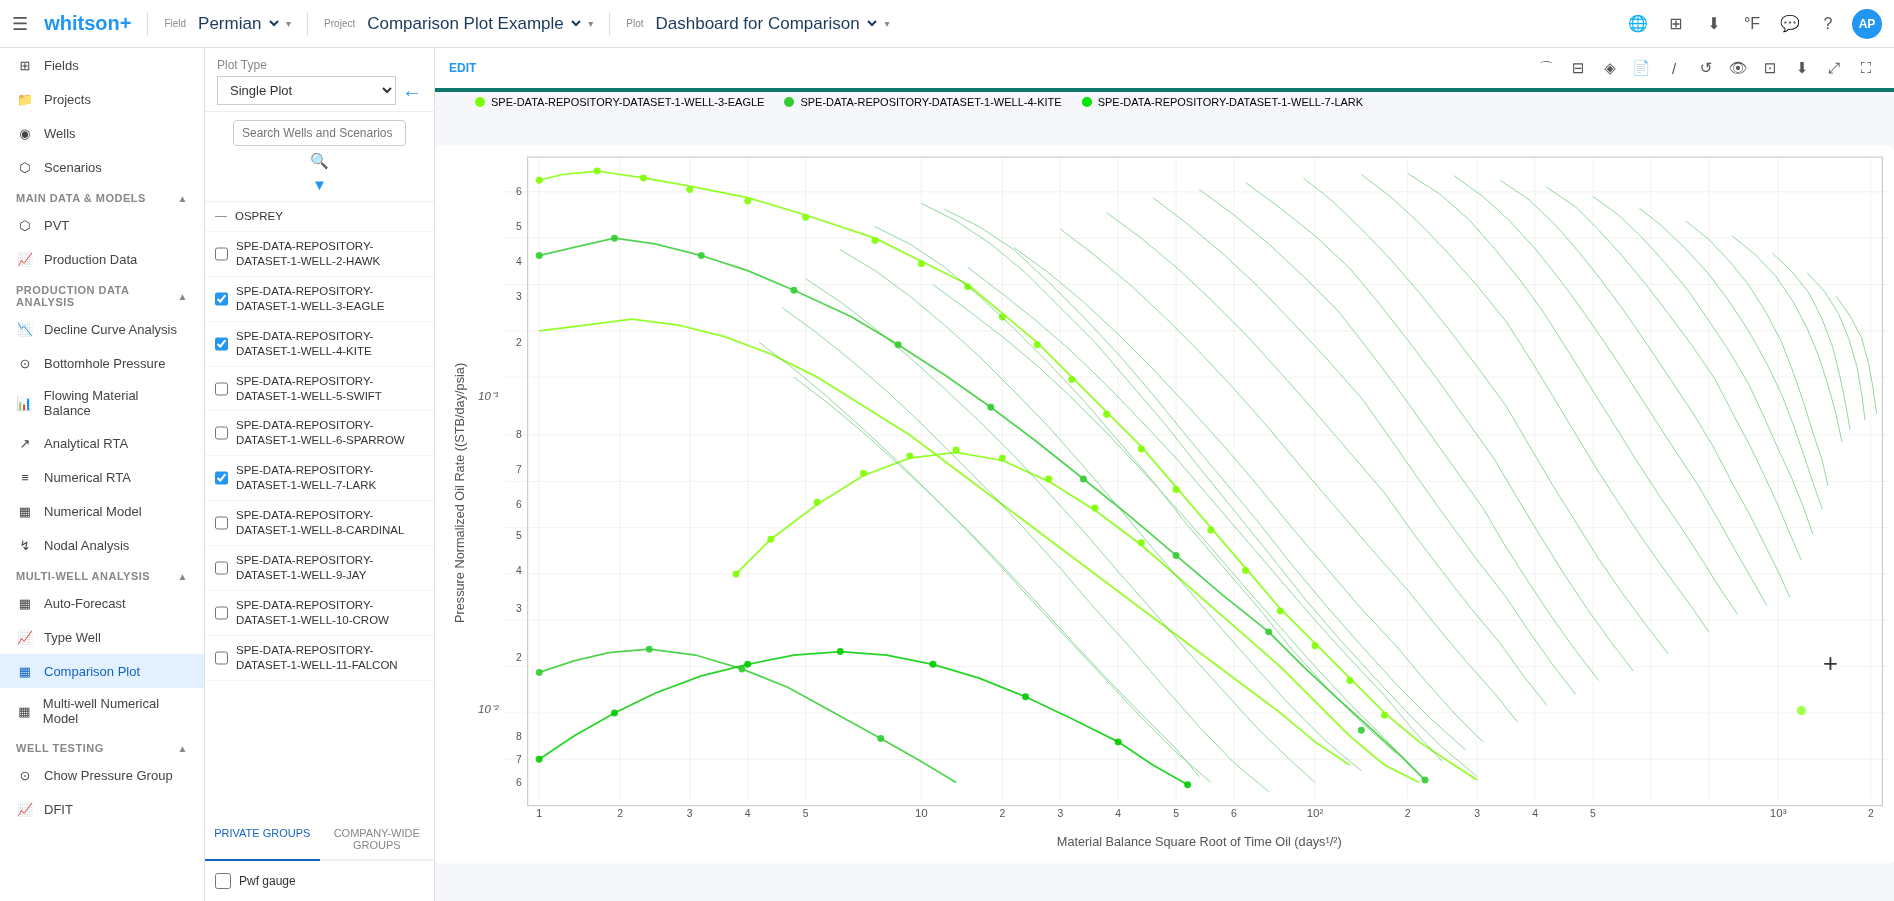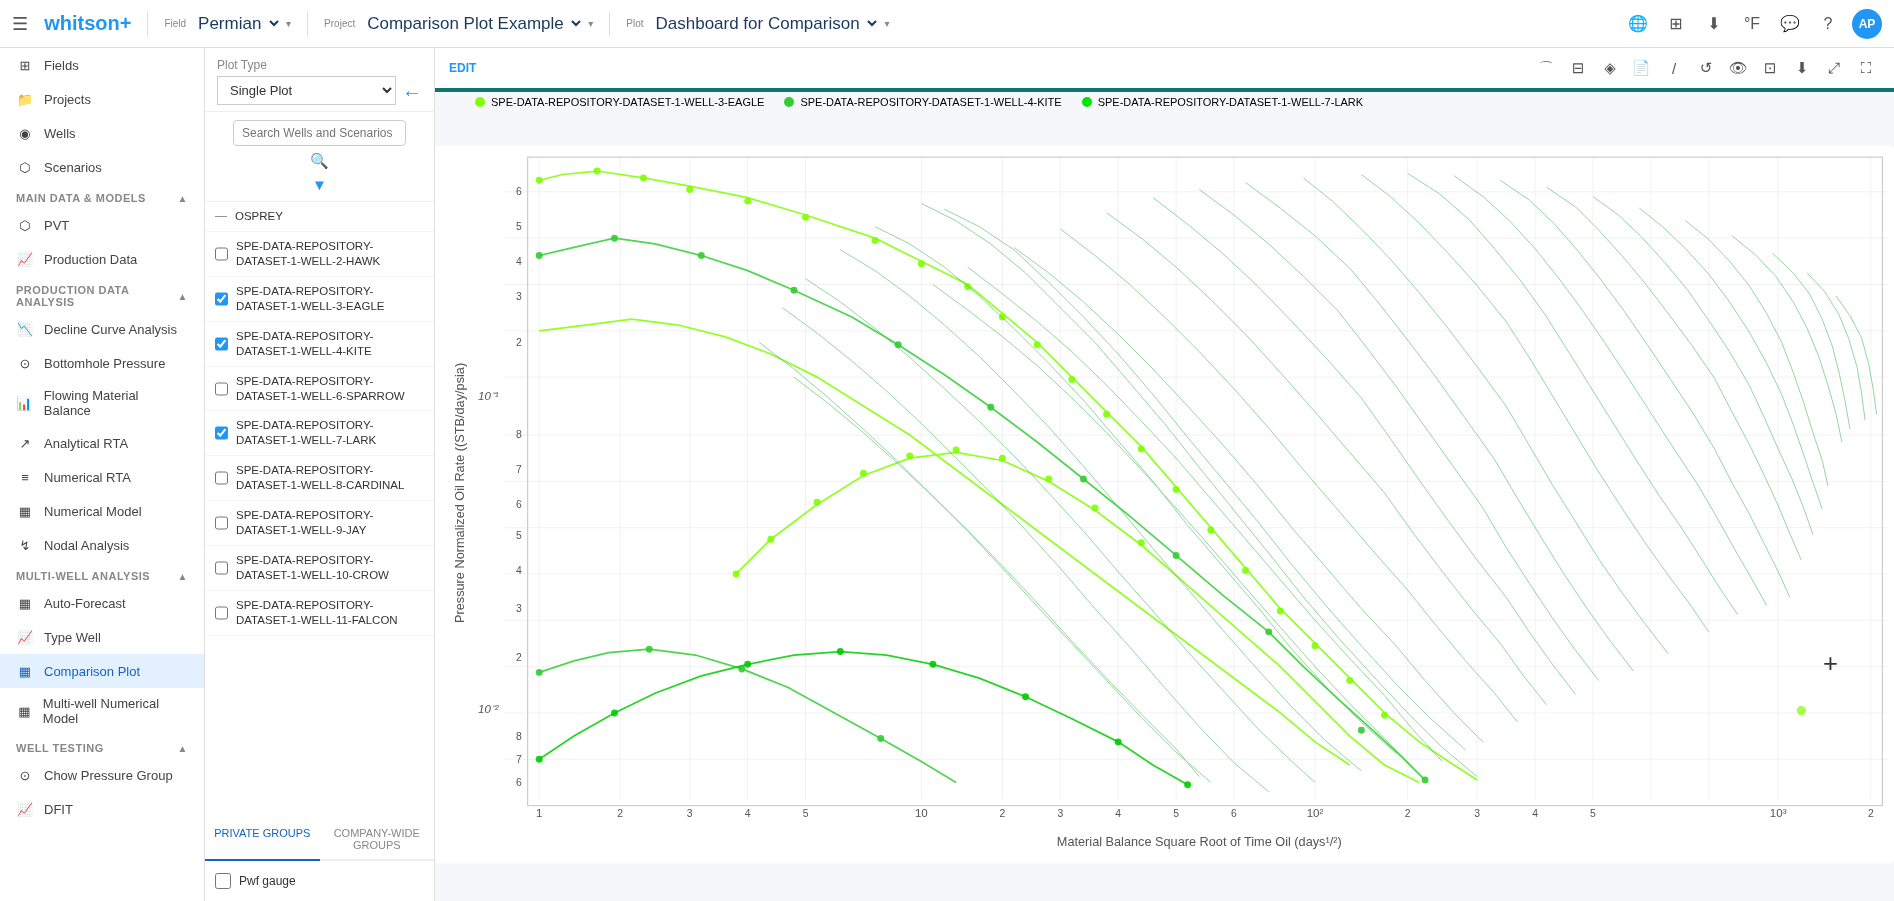--- a/index.html
+++ b/index.html
@@ -273,20 +273,24 @@
         <input type="checkbox" class="well-checkbox" style="">
         <span class="well-name">SPE-DATA-REPOSITORY-DATASET-1-WELL-2-HAWK</span>
       </div>
       <div class="well-item">
         <input type="checkbox" class="well-checkbox" checked="" style="">
         <span class="well-name">SPE-DATA-REPOSITORY-DATASET-1-WELL-3-EAGLE</span>
       </div>
       <div class="well-item">
         <input type="checkbox" class="well-checkbox" checked="" style="">
         <span class="well-name">SPE-DATA-REPOSITORY-DATASET-1-WELL-4-KITE</span>
+      </div>
+      <div class="well-item">
+        <input type="checkbox" class="well-checkbox" style="">
+        <span class="well-name">SPE-DATA-REPOSITORY-DATASET-1-WELL-5-SWIFT</span>
       </div>
       <div class="well-item">
         <input type="checkbox" class="well-checkbox" style="">
         <span class="well-name">SPE-DATA-REPOSITORY-DATASET-1-WELL-6-SPARROW</span>
       </div>
       <div class="well-item">
         <input type="checkbox" class="well-checkbox" checked="" style="">
         <span class="well-name">SPE-DATA-REPOSITORY-DATASET-1-WELL-7-LARK</span>
       </div>
       <div class="well-item">

